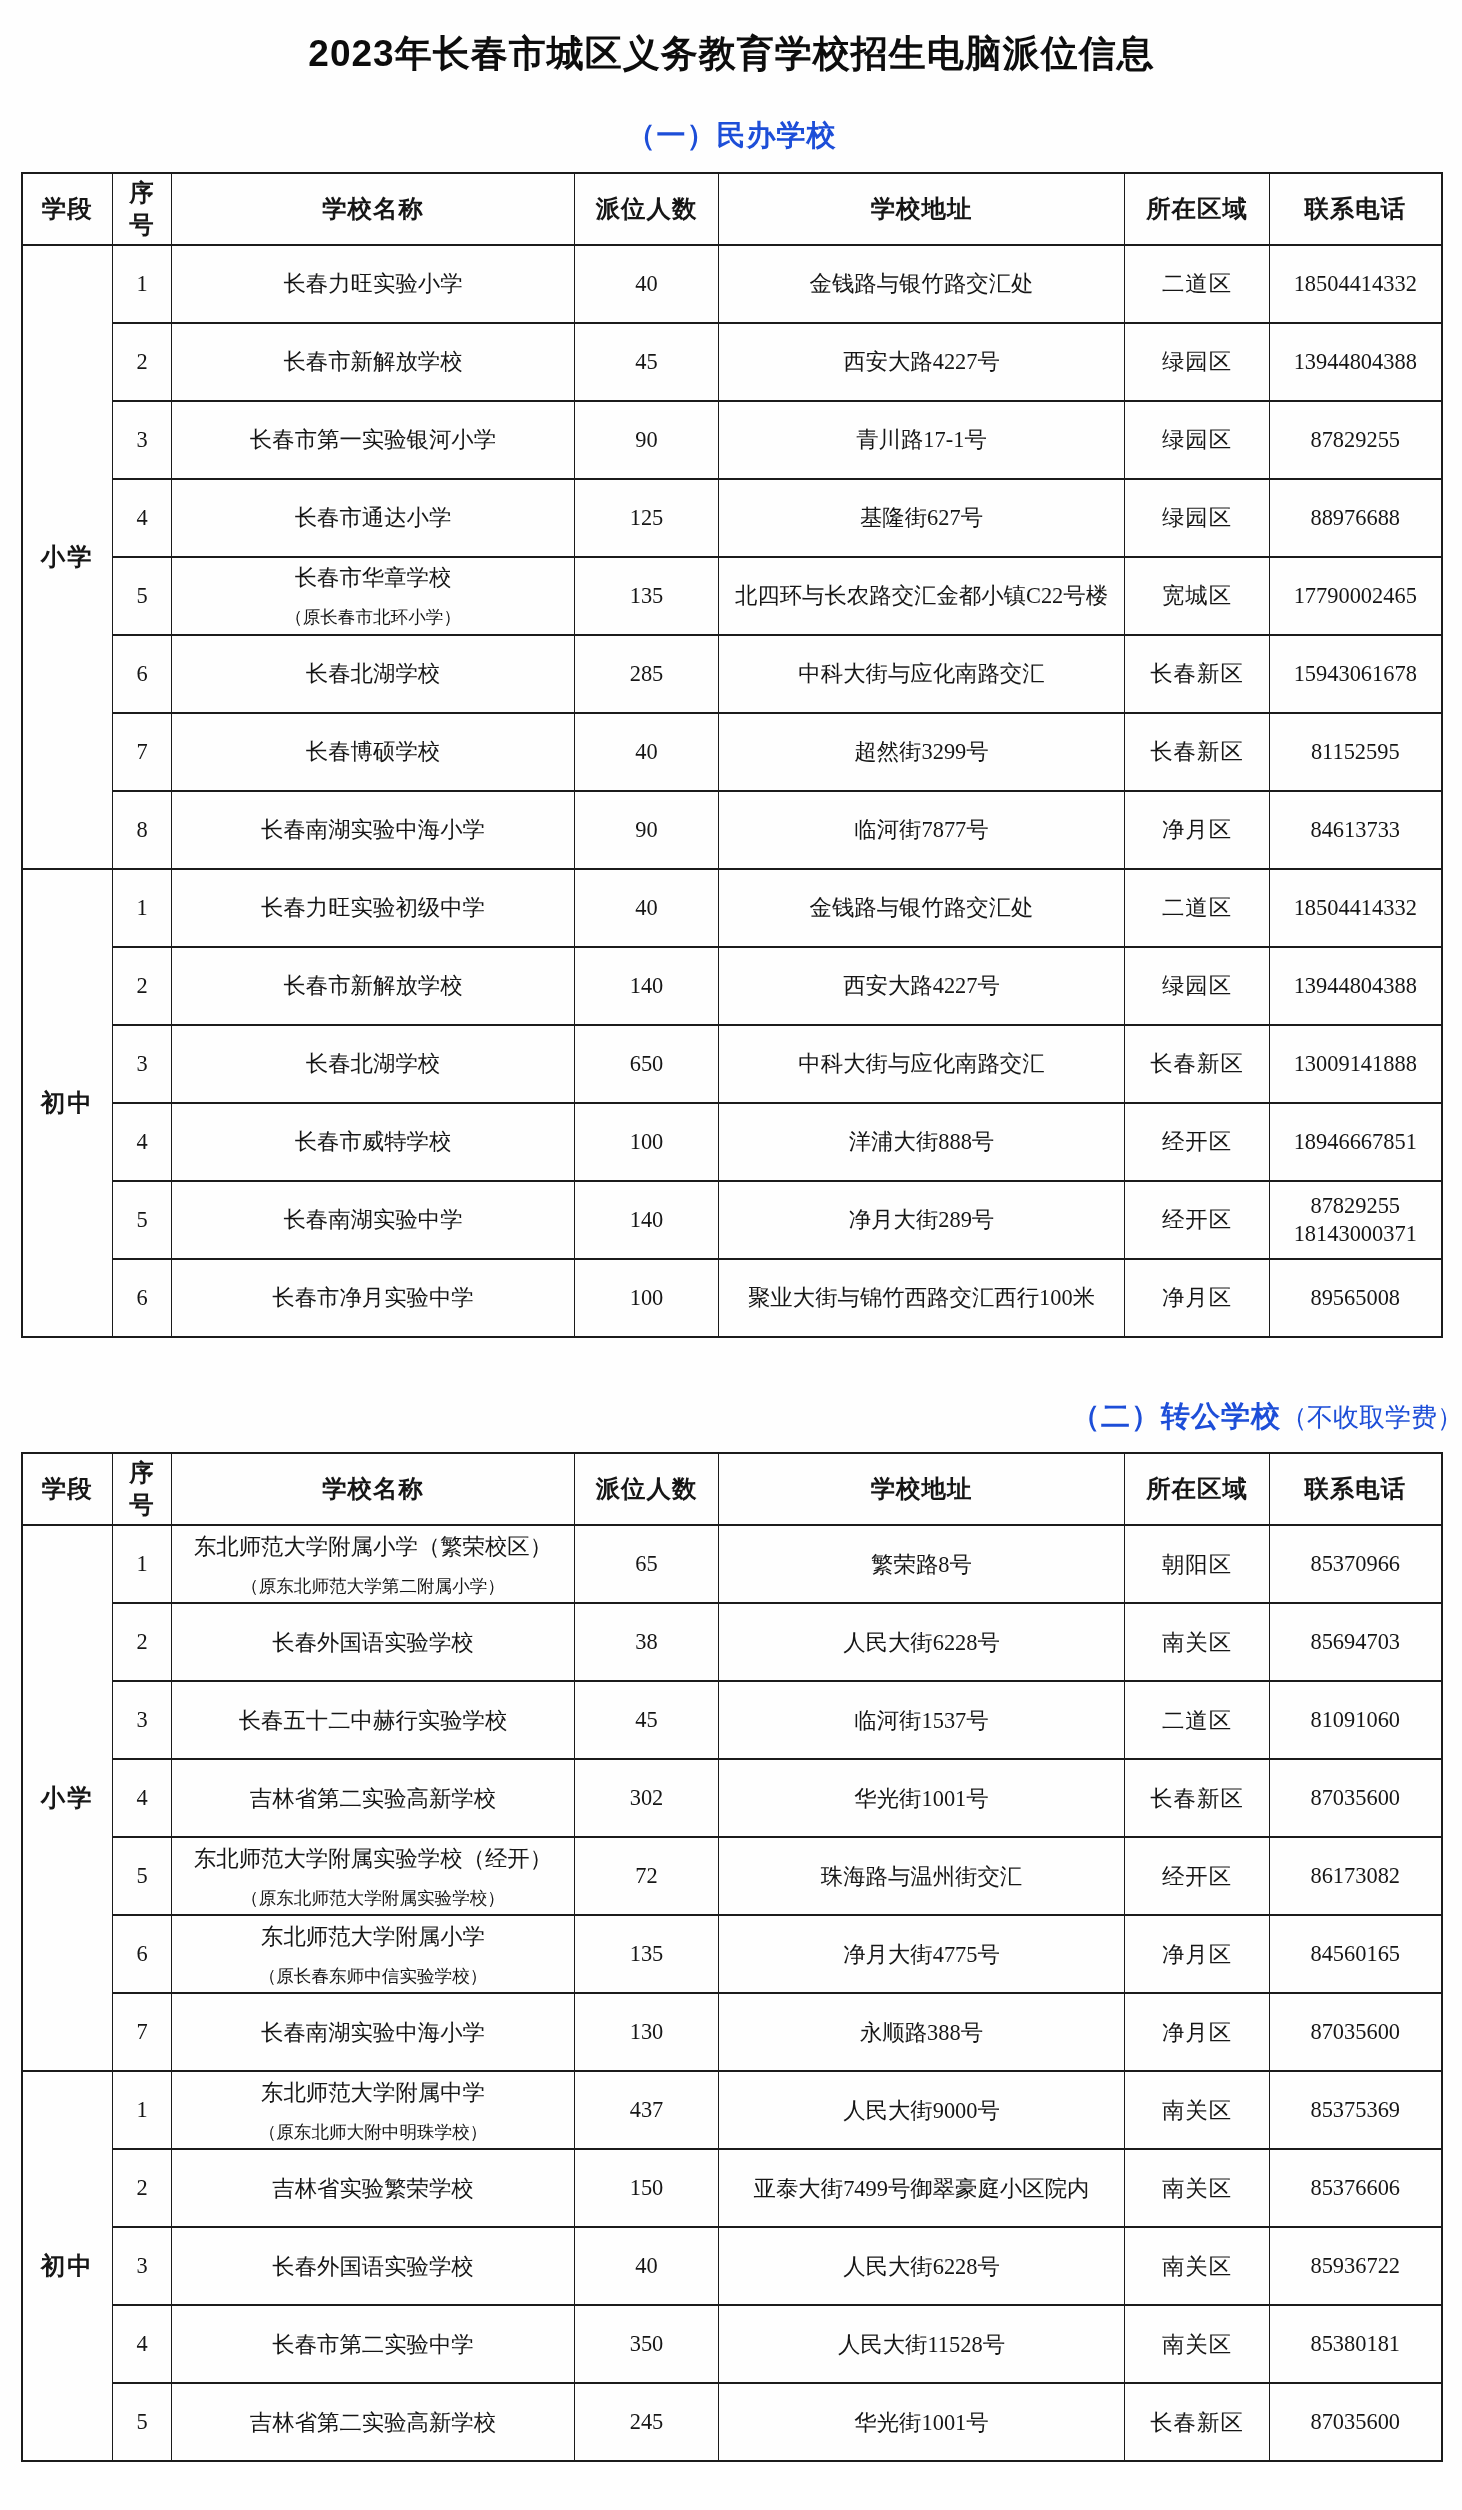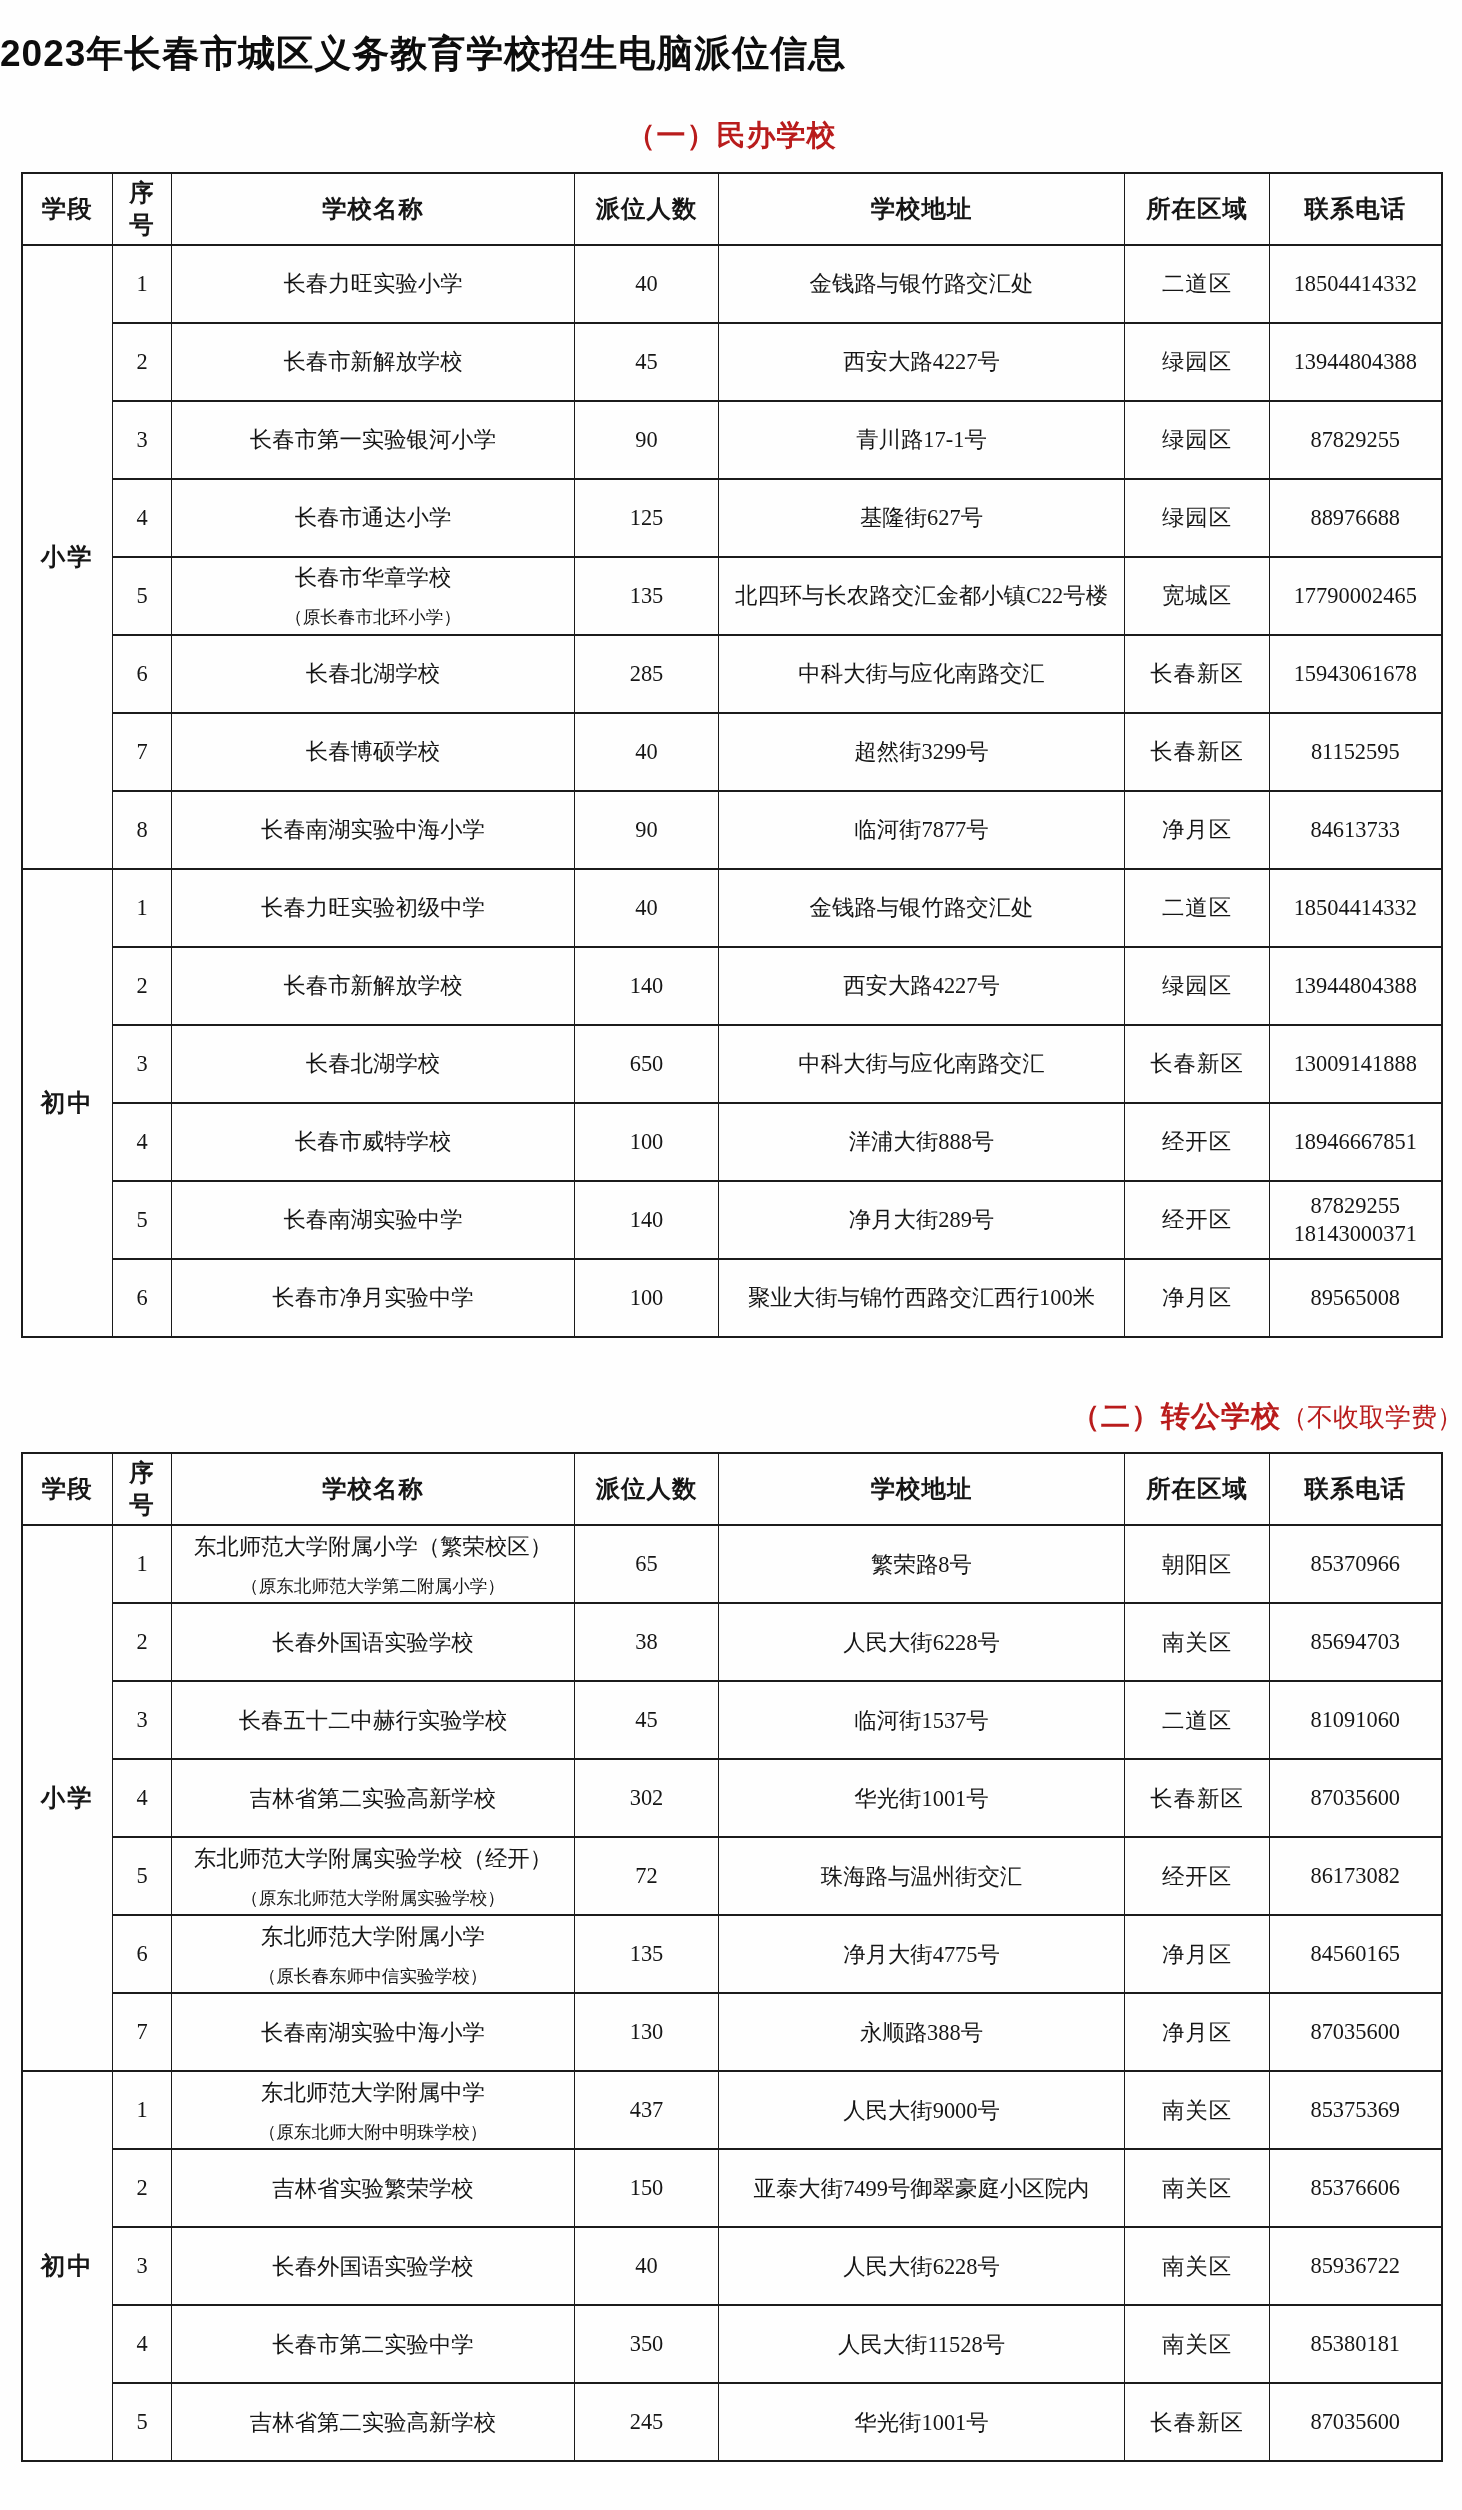--- a/index.html
+++ b/index.html
@@ -9,33 +9,33 @@
     height: 2510px;
     margin: 0 auto;
     background: #fefefe;
     font-family: "Liberation Serif", serif;
     color: #161616;
     overflow: hidden;
   }
   .doc-title {
     margin: 0;
     padding-top: 29px;
-    text-align: left;
+    text-align: center;
     font-family: "Liberation Sans", sans-serif;
     font-weight: 700;
     font-size: 37px;
     letter-spacing: 1px;
     color: #0d0d0d;
   }
   .section-heading {
     text-align: center;
     font-family: "Liberation Sans", sans-serif;
     font-weight: 700;
     font-size: 29px;
-    color: #b91c1c;
+    color: #1d4ed8;
     letter-spacing: 1px;
   }
   .section-heading.first { margin-top: 37px; }
   .section-heading.second { margin-top: 59px; text-align: right; }
   .heading-suffix {
     font-family: "Liberation Serif", serif;
     font-weight: 400;
     font-size: 26px;
     letter-spacing: 0;
   }

